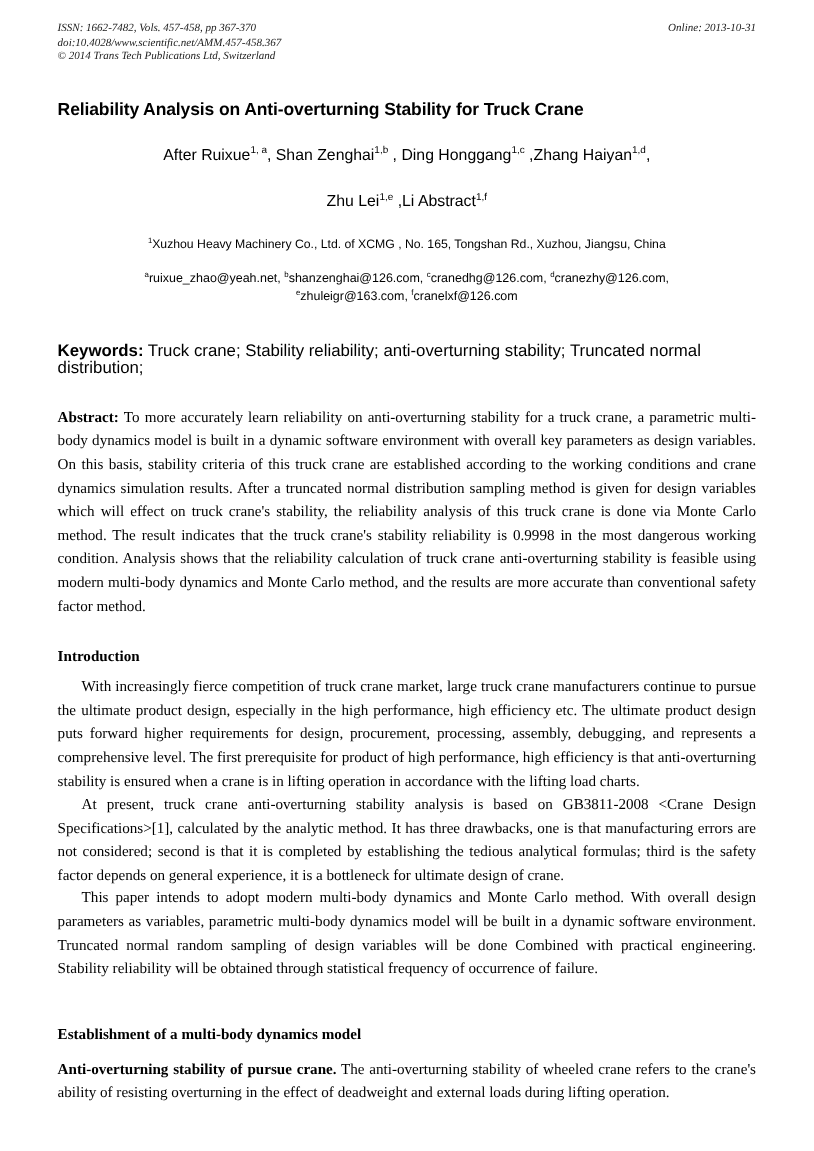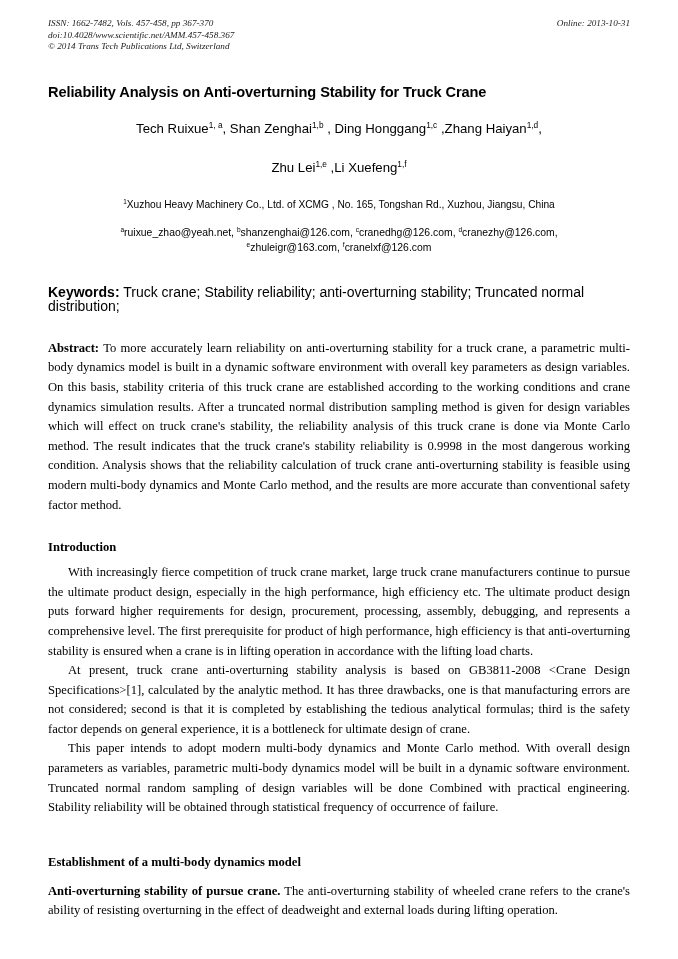--- a/index.html
+++ b/index.html
@@ -143,25 +143,25 @@
   <div class="masthead">
     <span class="mline">ISSN: 1662-7482, Vols. 457-458, pp 367-370</span>
     <span class="mline">doi:10.4028/www.scientific.net/AMM.457-458.367</span>
     <span class="mline">© 2014 Trans Tech Publications Ltd, Switzerland</span>
     <span class="online">Online: 2013-10-31</span>
   </div>
 
   <h1 class="title">Reliability Analysis on Anti-overturning Stability for Truck Crane</h1>
 
   <div class="authors">
-    <span><span>Tech Ruixue</span><sup>1, a</sup><span>, </span></span><span><span>Shan Zenghai</span><sup>1,b</sup><span> , </span></span><span><span>Ding Honggang</span><sup>1,c</sup><span> ,</span></span><span><span>Zhang Haiyan</span><sup>1,d</sup><span>,</span></span>
+    <span><span>After Ruixue</span><sup>1, a</sup><span>, </span></span><span><span>Shan Zenghai</span><sup>1,b</sup><span> , </span></span><span><span>Ding Honggang</span><sup>1,c</sup><span> ,</span></span><span><span>Zhang Haiyan</span><sup>1,d</sup><span>,</span></span>
   </div>
 
   <div class="authors-line2">
-    <span><span>Zhu Lei</span><sup>1,e</sup><span> ,</span></span><span><span>Li Xuefeng</span><sup>1,f</sup></span>
+    <span><span>Zhu Lei</span><sup>1,e</sup><span> ,</span></span><span><span>Li Abstract</span><sup>1,f</sup></span>
   </div>
 
   <div class="affiliation"><sup>1</sup><span>Xuzhou Heavy Machinery Co., Ltd. of XCMG , No. 165, Tongshan Rd., Xuzhou, Jiangsu, China</span></div>
 
   <div class="emails">
     <span class="erow"><sup>a</sup><span>ruixue_zhao@yeah.net, </span><sup>b</sup><span>shanzenghai@126.com, </span><sup>c</sup><span>cranedhg@126.com, </span><sup>d</sup><span>cranezhy@126.com,</span></span>
     <span class="erow"><sup>e</sup><span>zhuleigr@163.com, </span><sup>f</sup><span>cranelxf@126.com</span></span>
   </div>
 
   <div class="keywords"><b>Keywords:</b><span> Truck crane; Stability reliability; anti-overturning stability; Truncated normal distribution;</span></div>

